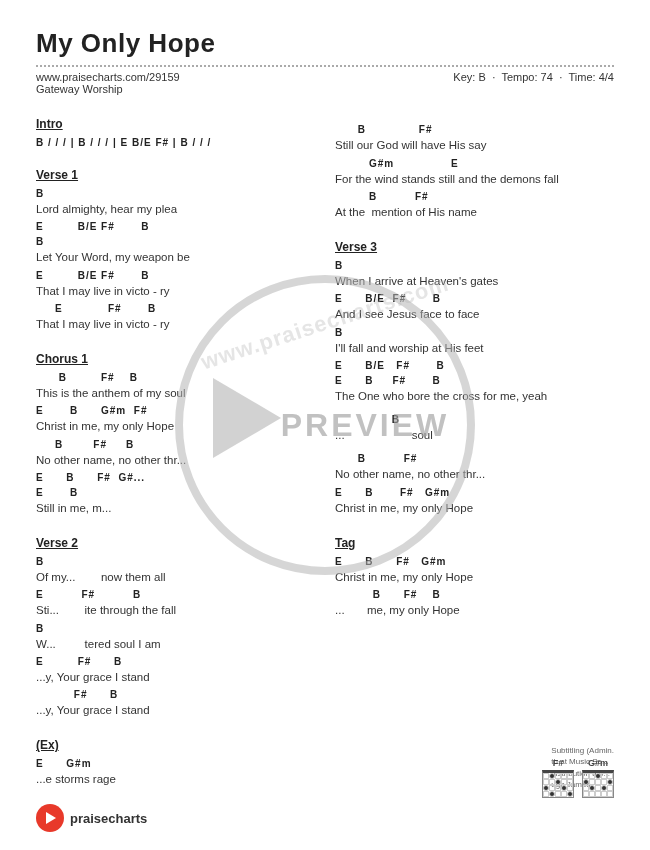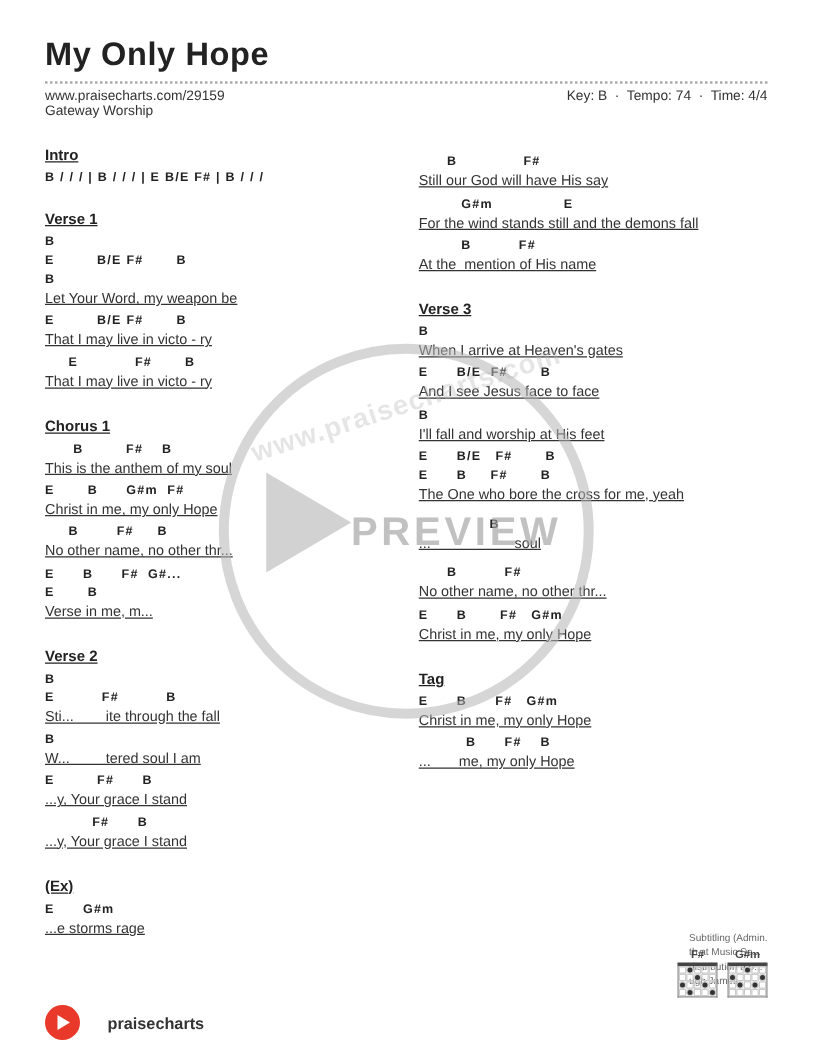--- a/index.html
+++ b/index.html
@@ -59,21 +59,20 @@
     .chord-line {
       font-weight: bold;
       font-size: 10px;
       color: #222;
       letter-spacing: 1px;
     }
     .lyric-line {
       font-size: 11.5px;
       color: #333;
       margin-bottom: 1px;
-      text-decoration: underline;
     }
     .blank-line { height: 6px; }
     .preview-overlay {
       position: absolute;
       top: 0; left: 0;
       width: 650px;
       height: 850px;
       pointer-events: none;
     }
     .watermark-circle {
@@ -115,21 +114,21 @@
       white-space: nowrap;
       letter-spacing: 1px;
       pointer-events: none;
     }
     .footer {
       position: absolute;
       bottom: 18px;
       left: 36px;
       display: flex;
       align-items: center;
-      gap: 22px;
+      gap: 6px;
     }
     .footer-logo-circle {
       width: 28px;
       height: 28px;
       border-radius: 50%;
       background: #e8392a;
       display: flex;
       align-items: center;
       justify-content: center;
     }
@@ -208,43 +207,45 @@
   <div class="content-area">
 
     <div class="col">
 
       <div class="section-title">Intro</div>
       <div class="chord-line">B / / / | B / / / | E B/E F# | B / / /</div>
       <div class="blank-line"></div>
 
       <div class="section-title">Verse 1</div>
       <div class="chord-line">B</div>
+      <div class="lyric-line">Lord almighty, hear my plea</div>
       <div class="chord-line">E&nbsp;&nbsp;&nbsp;&nbsp;&nbsp;&nbsp;&nbsp;&nbsp; B/E F#&nbsp;&nbsp;&nbsp;&nbsp;&nbsp;&nbsp;&nbsp;B</div>
       <div class="chord-line">B</div>
       <div class="lyric-line">Let Your Word, my weapon be</div>
       <div class="chord-line">E&nbsp;&nbsp;&nbsp;&nbsp;&nbsp;&nbsp;&nbsp;&nbsp; B/E F#&nbsp;&nbsp;&nbsp;&nbsp;&nbsp;&nbsp;&nbsp;B</div>
       <div class="lyric-line">That I may live in victo - ry</div>
       <div class="chord-line">&nbsp;&nbsp;&nbsp;&nbsp;&nbsp;E&nbsp;&nbsp;&nbsp;&nbsp;&nbsp;&nbsp;&nbsp;&nbsp;&nbsp;&nbsp;&nbsp;&nbsp;F#&nbsp;&nbsp;&nbsp;&nbsp;&nbsp;&nbsp;&nbsp;B</div>
       <div class="lyric-line">That I may live in victo - ry</div>
       <div class="blank-line"></div>
 
       <div class="section-title">Chorus 1</div>
       <div class="chord-line">&nbsp;&nbsp;&nbsp;&nbsp;&nbsp;&nbsp;B&nbsp;&nbsp;&nbsp;&nbsp;&nbsp;&nbsp;&nbsp;&nbsp;&nbsp;F#&nbsp;&nbsp;&nbsp;&nbsp;B</div>
       <div class="lyric-line">This is the anthem of my soul</div>
       <div class="chord-line">E&nbsp;&nbsp;&nbsp;&nbsp;&nbsp;&nbsp;&nbsp;B&nbsp;&nbsp;&nbsp;&nbsp;&nbsp;&nbsp;G#m&nbsp;&nbsp;F#</div>
       <div class="lyric-line">Christ in me, my only  Hope</div>
       <div class="chord-line">&nbsp;&nbsp;&nbsp;&nbsp;&nbsp;B&nbsp;&nbsp;&nbsp;&nbsp;&nbsp;&nbsp;&nbsp;&nbsp;F#&nbsp;&nbsp;&nbsp;&nbsp;&nbsp;B</div>
       <div class="lyric-line">No other name, no other thr...</div>
       <div class="chord-line">E&nbsp;&nbsp;&nbsp;&nbsp;&nbsp;&nbsp;B&nbsp;&nbsp;&nbsp;&nbsp;&nbsp;&nbsp;F#&nbsp;&nbsp;G#...</div>
       <div class="chord-line">E&nbsp;&nbsp;&nbsp;&nbsp;&nbsp;&nbsp;&nbsp;B</div>
-      <div class="lyric-line">Verse in me, m...</div>
+      <div class="lyric-line">Still in me, m...</div>
       <div class="blank-line"></div>
 
       <div class="section-title">Verse 2</div>
       <div class="chord-line">B</div>
+      <div class="lyric-line">Of my...&nbsp;&nbsp;&nbsp;&nbsp;&nbsp;&nbsp;&nbsp;&nbsp;now them all</div>
       <div class="chord-line">E&nbsp;&nbsp;&nbsp;&nbsp;&nbsp;&nbsp;&nbsp;&nbsp;&nbsp;&nbsp;F#&nbsp;&nbsp;&nbsp;&nbsp;&nbsp;&nbsp;&nbsp;&nbsp;&nbsp;&nbsp;B</div>
       <div class="lyric-line">Sti...&nbsp;&nbsp;&nbsp;&nbsp;&nbsp;&nbsp;&nbsp;&nbsp;ite through the fall</div>
       <div class="chord-line">B</div>
       <div class="lyric-line">W...&nbsp;&nbsp;&nbsp;&nbsp;&nbsp;&nbsp;&nbsp;&nbsp;&nbsp;tered soul I am</div>
       <div class="chord-line">E&nbsp;&nbsp;&nbsp;&nbsp;&nbsp;&nbsp;&nbsp;&nbsp;&nbsp;F#&nbsp;&nbsp;&nbsp;&nbsp;&nbsp;&nbsp;B</div>
       <div class="lyric-line">...y, Your grace I stand</div>
       <div class="chord-line">&nbsp;&nbsp;&nbsp;&nbsp;&nbsp;&nbsp;&nbsp;&nbsp;&nbsp;&nbsp;F#&nbsp;&nbsp;&nbsp;&nbsp;&nbsp;&nbsp;B</div>
       <div class="lyric-line">...y, Your grace I stand</div>
       <div class="blank-line"></div>
 

